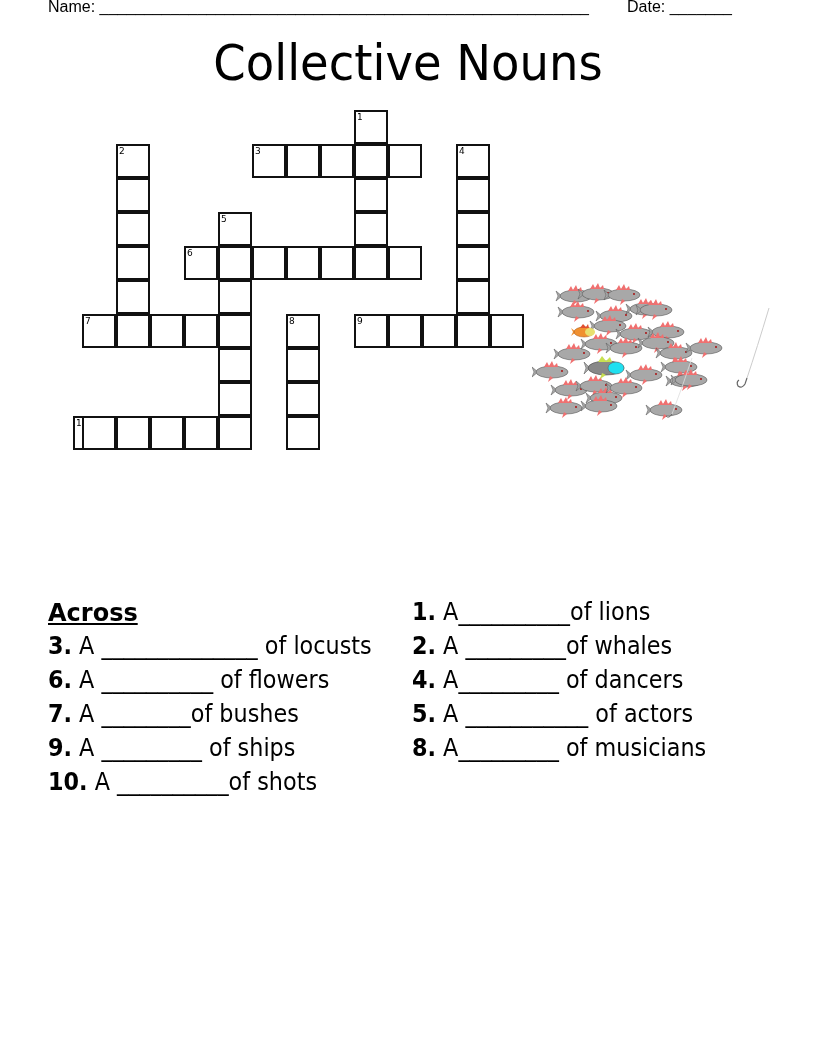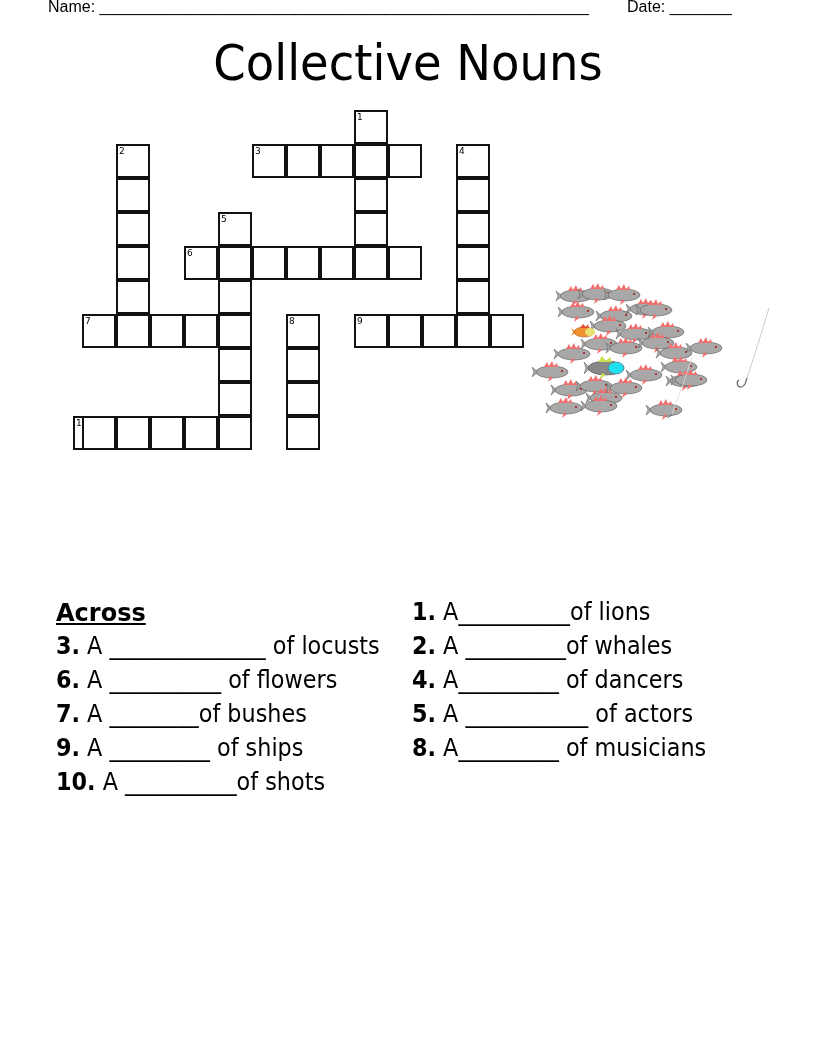--- a/index.html
+++ b/index.html
@@ -5,21 +5,21 @@
   html, body { margin: 0; padding: 0; background: #ffffff; }
   body { width: 816px; height: 1056px; position: relative; overflow: hidden; color: #000; }
   .header-line { position: absolute; top: -2px; left: 48px; font-family: "Liberation Sans", sans-serif; font-size: 16px; white-space: pre; }
   .date-line { position: absolute; top: -2px; left: 627px; font-family: "Liberation Sans", sans-serif; font-size: 16px; white-space: pre; }
   .title { position: absolute; top: 34px; left: 0; width: 816px; text-align: center; font-family: "DejaVu Sans", sans-serif; font-size: 50px; font-weight: normal; letter-spacing: 0px; transform: scaleX(0.93); transform-origin: center; }
   .grid { position: absolute; left: 0; top: 0; width: 816px; height: 470px; }
   .cell { position: absolute; width: 34px; height: 34px; box-sizing: border-box; border: 2px solid #111; background: #fff; }
   .cell .num { position: absolute; left: 1px; top: 0px; font-family: "DejaVu Sans", sans-serif; font-size: 9px; line-height: 11px; }
   .fish-art { position: absolute; left: 532px; top: 278px; width: 245px; height: 145px; }
   .clues { position: absolute; top: 598px; font-family: "DejaVu Sans", sans-serif; font-size: 24px; line-height: 29px; }
-  .clues.across { left: 56px; width: 330px; }
+  .clues.across { left: 48px; width: 330px; }
   .clues.down { left: 412px; width: 340px; }
   .clues h2 { margin: 0 0 4px 0; font-size: 24px; font-weight: bold; text-decoration: underline; line-height: 30px; }
   .clue { margin: 0 0 5px 0; transform: scaleX(0.93); transform-origin: left; white-space: normal; width: 355px; }
   .clue b { font-weight: bold; }
 </style>
 </head>
 <body>
 
 <div class="header-line">Name: _______________________________________________________</div>
 <div class="date-line">Date: _______</div>

